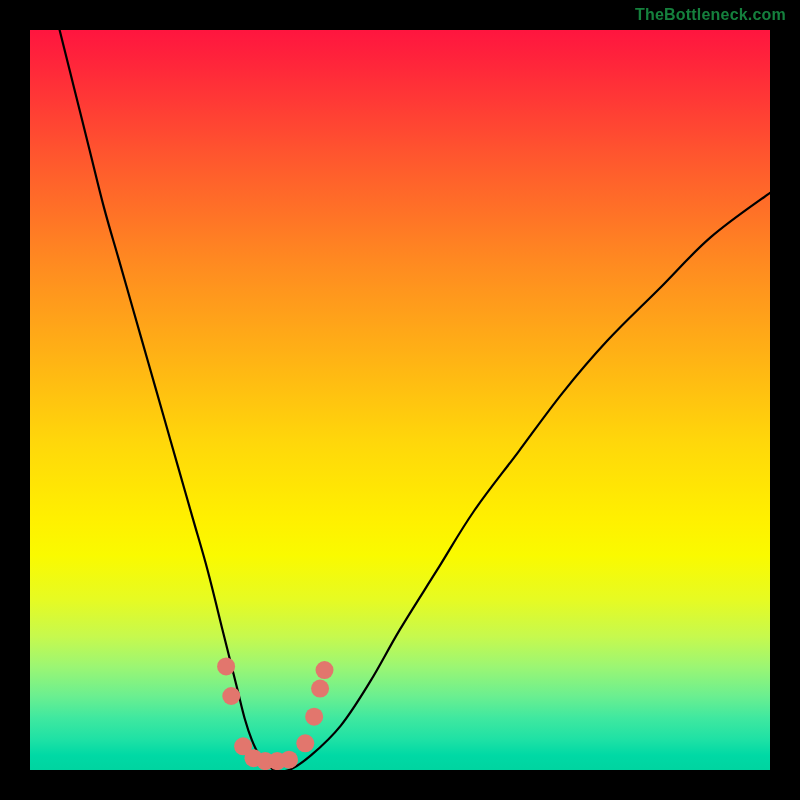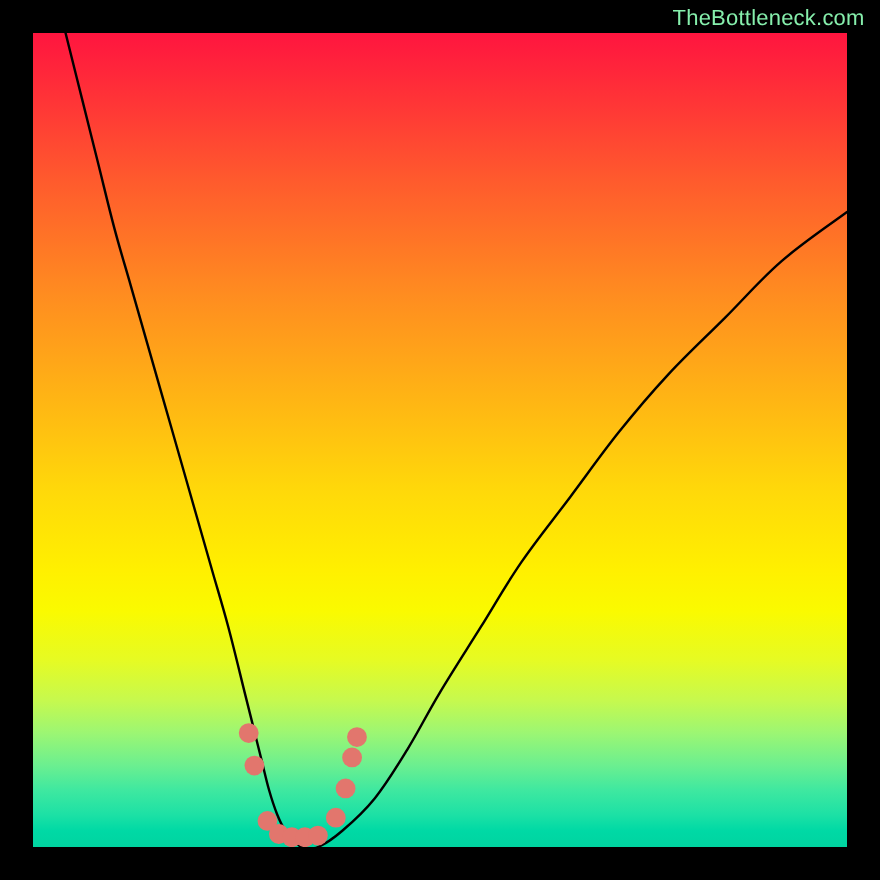--- a/index.html
+++ b/index.html
@@ -40,23 +40,23 @@
       #3fe8a0 93%,
       #1de1a5 96%,
       #00d9a5 98%,
       #00d4a0 100%
     );
   }
   .watermark {
     position: absolute;
     top: 6px;
     right: 14px;
-    color: #86efac;
-    font-size: 20px;
-    font-weight: 400;
+    color: #15803d;
+    font-size: 16px;
+    font-weight: 700;
     letter-spacing: 0.2px;
     user-select: none;
   }
   svg.curve {
     position: absolute;
     left: 0;
     top: 0;
     width: 740px;
     height: 740px;
   }

